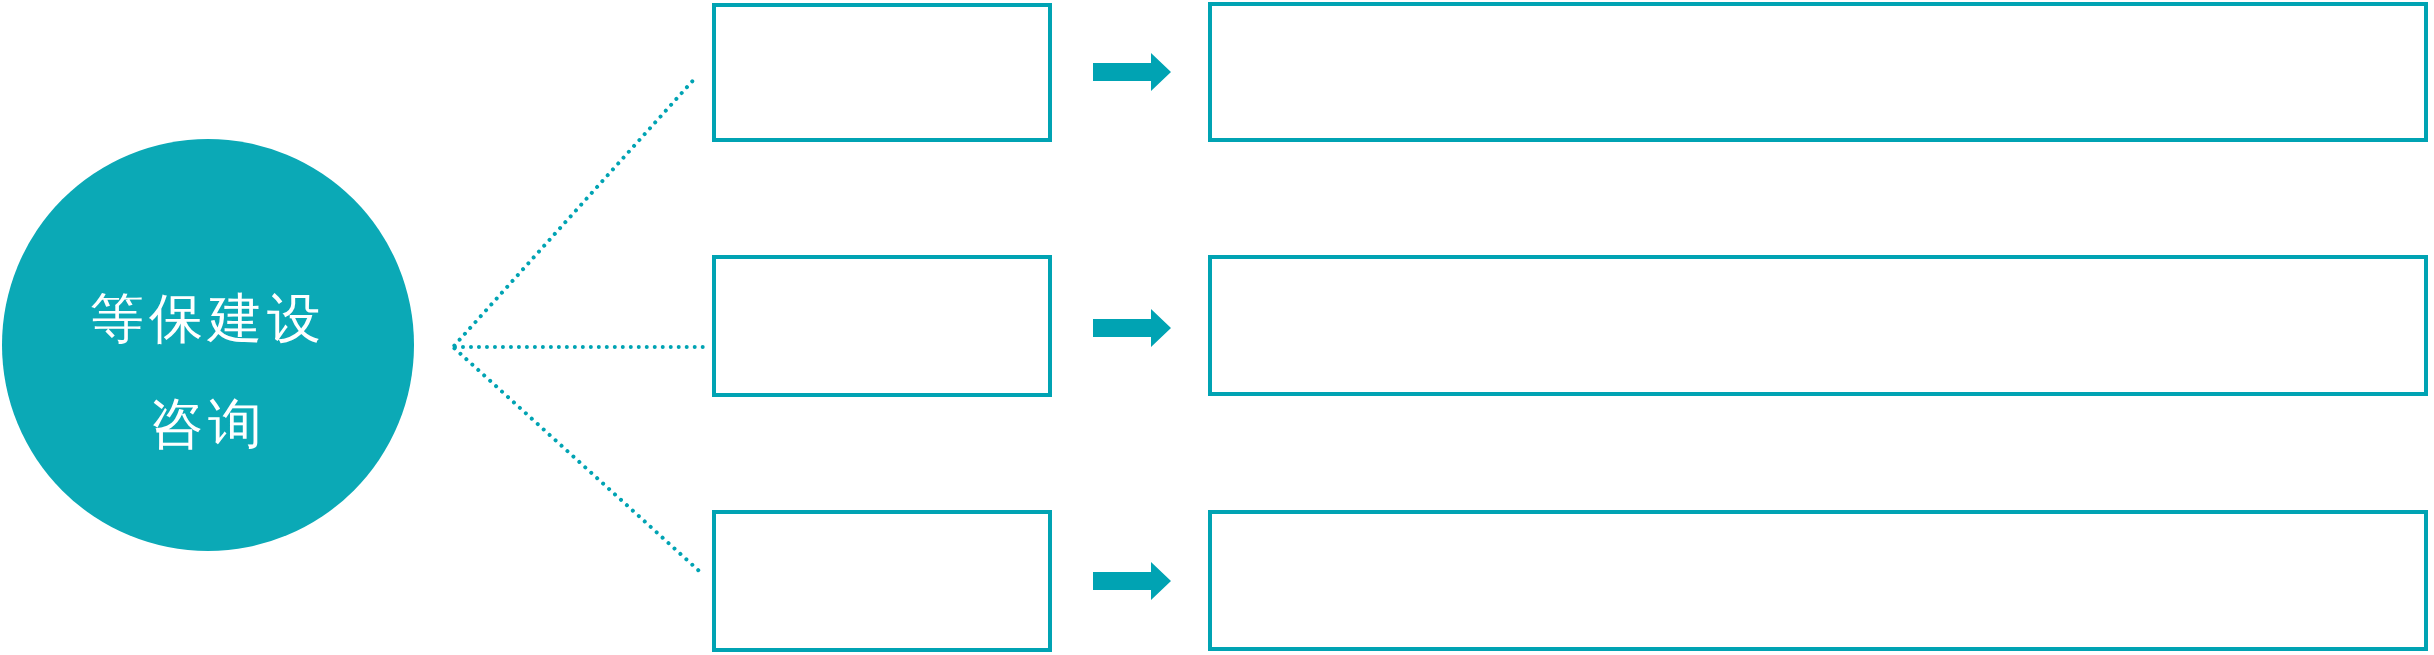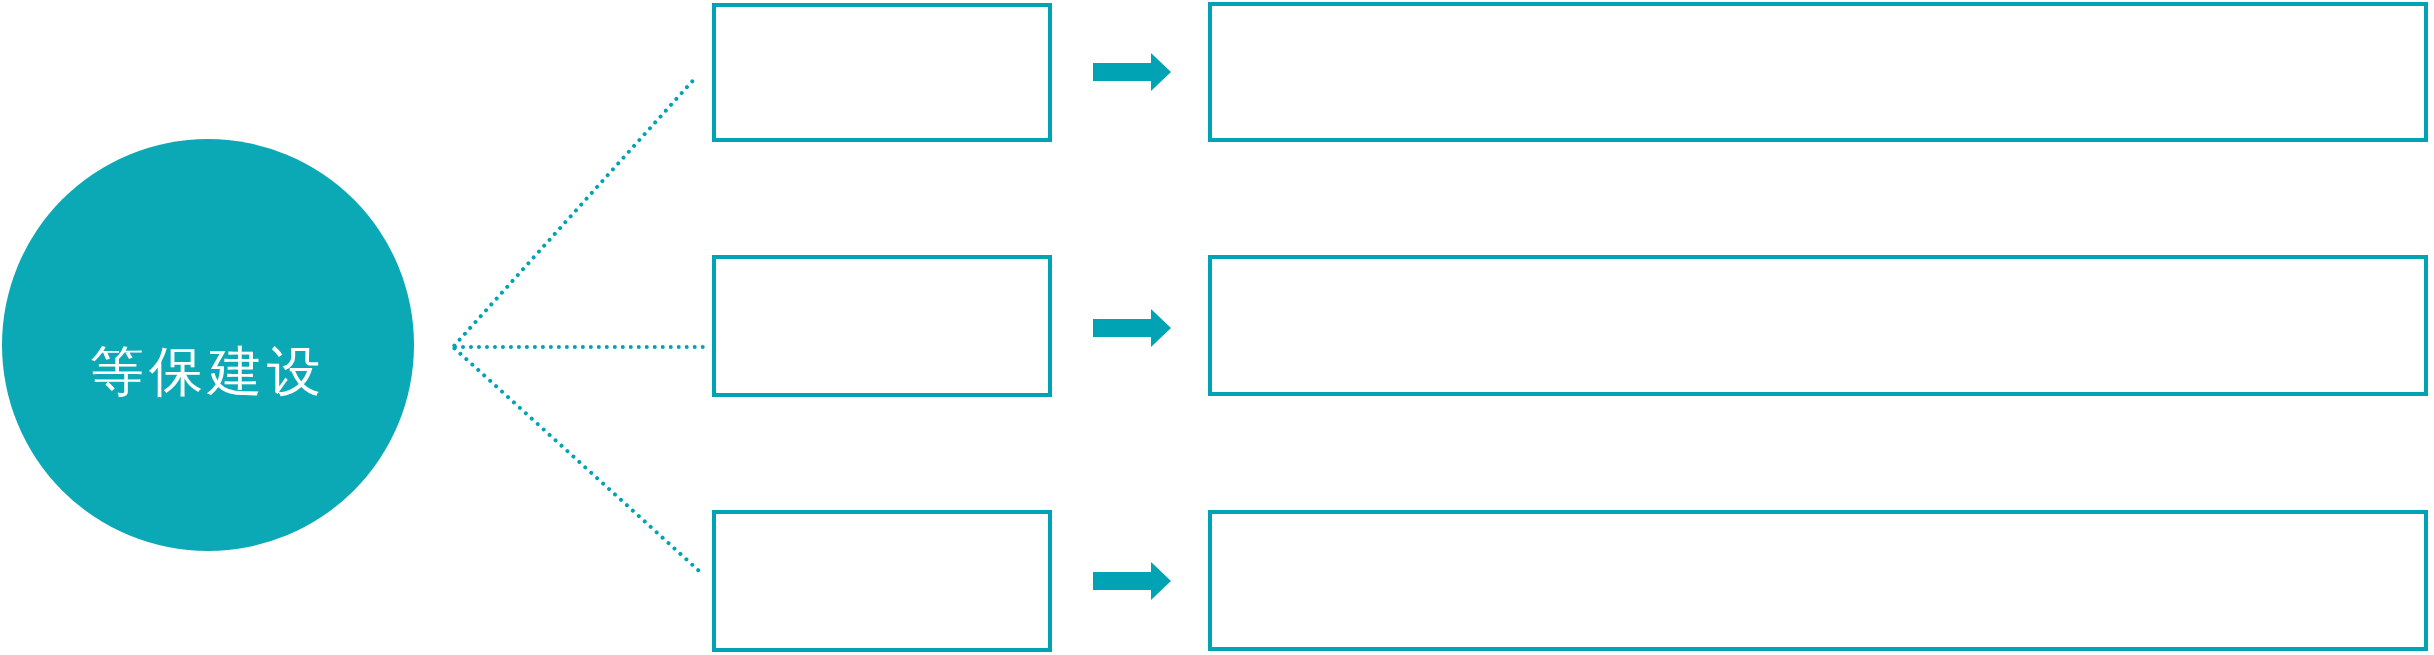--- a/index.html
+++ b/index.html
@@ -98,20 +98,21 @@
   }
 </style>
 </head>
 <body>
 
 <div class="canvas">
 
   <div class="hub-circle">
     <div class="hub-label">
       <span>等保建设</span>
+      <span>咨询</span>
     </div>
   </div>
 
   <div class="connector up"></div>
   <div class="connector mid"></div>
   <div class="connector down"></div>
 
   <div class="row1">
     <div class="stage-box">
       <div class="box-text"></div>

